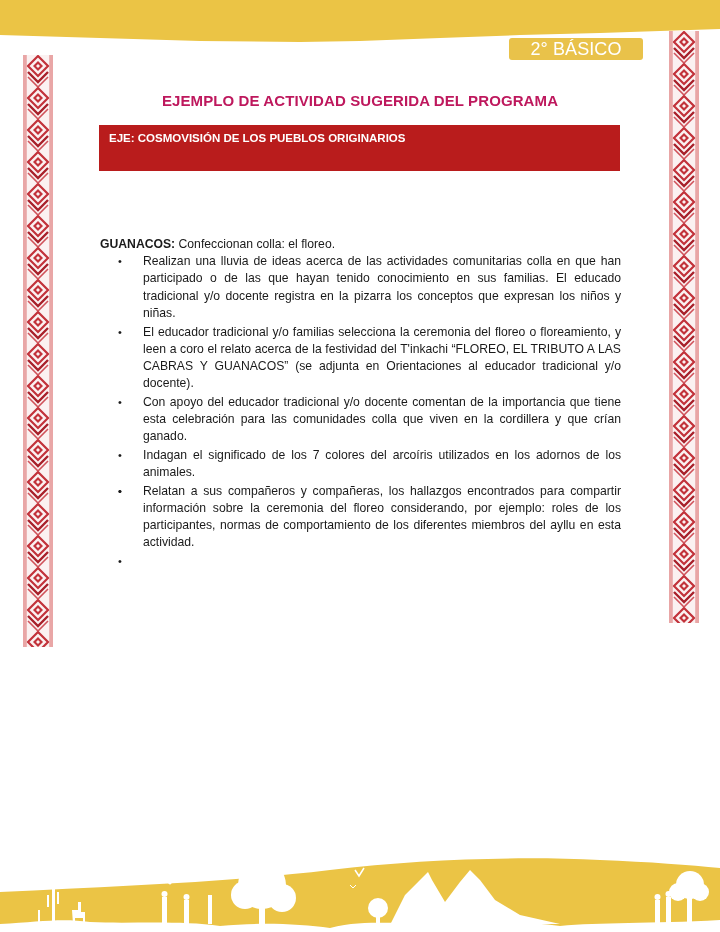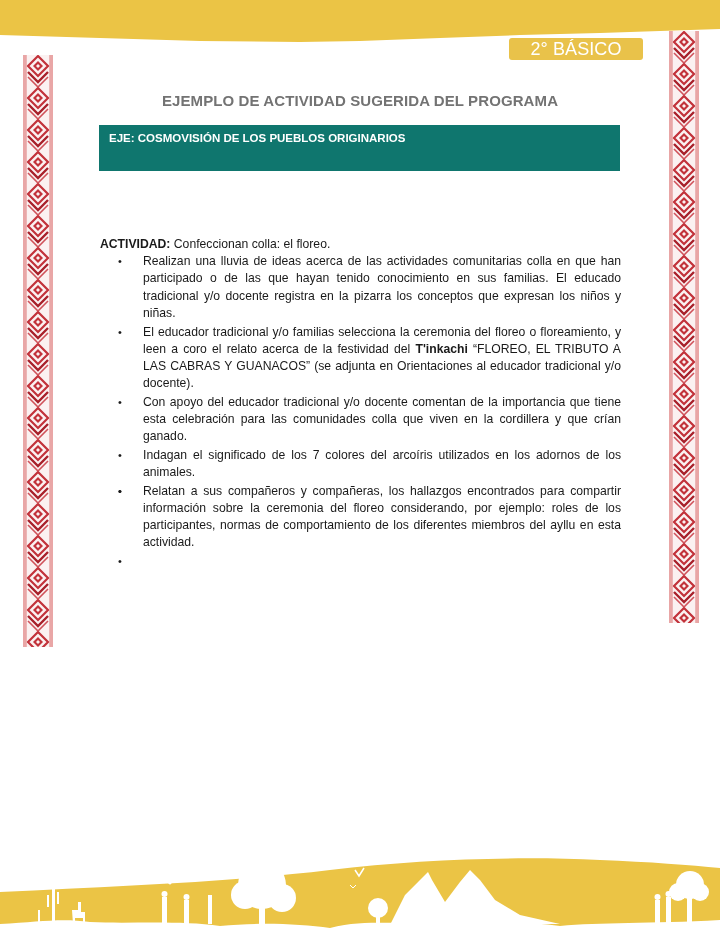--- a/index.html
+++ b/index.html
@@ -25,44 +25,44 @@
     border-left: 3px solid #e9a6a6;
     border-right: 3px solid #e9a6a6;
     box-sizing: border-box;
   }
   .border-strip svg { display: block; width: 100%; height: 100%; }
   .border-left { left: 23px; top: 55px; height: 592px; }
   .border-right { left: 669px; top: 31px; height: 592px; }
 
   .title {
     position: absolute; left: 0; width: 720px; top: 92px;
-    text-align: center; font-weight: bold; font-size: 15px; color: #737373;
+    text-align: center; font-weight: bold; font-size: 15px; color: #be185d;
     letter-spacing: 0.1px;
   }
   .eje-box {
     position: absolute; left: 99px; top: 125px; width: 521px; height: 46px;
-    background: #0f766e; box-sizing: border-box; padding: 7px 0 15px 10px;
+    background: #b91c1c; box-sizing: border-box; padding: 7px 0 15px 10px;
     color: #ffffff; font-weight: bold; font-size: 11.5px;
   }
   .content {
     position: absolute; left: 100px; top: 236px; width: 521px;
     font-size: 12.2px; line-height: 17.2px; color: #1a1a1a;
   }
   .activity { margin: 0; }
   .activity b { font-weight: bold; }
   .examples-label { margin: 17px 0 2px 0; }
   ul.examples { margin: 0; padding: 0; list-style: none; }
   ul.examples li {
     position: relative; padding-left: 43px; text-align: justify;
     margin: 0 0 1.5px 0;
   }
   ul.examples li .bullet {
     position: absolute; left: 18px; top: 0; font-size: 11px;
   }
-  .bold { font-weight: bold; margin-top: 12px; }
+  .bold { font-weight: normal; margin-top: 12px; }
 
   .footer {
     position: absolute; left: 0; top: 840px; width: 720px; height: 92px;
   }
   .footer svg { display: block; }
 </style>
 </head>
 <body>
 
 <div class="top-band">
@@ -105,21 +105,21 @@
   </svg>
 </div>
 
 <div class="title">EJEMPLO DE ACTIVIDAD SUGERIDA DEL PROGRAMA</div>
 
 <div class="eje-box">
   <span>EJE: COSMOVISIÓN DE LOS PUEBLOS ORIGINARIOS</span>
 </div>
 
 <div class="content">
-  <p class="activity"><b>ACTIVIDAD:</b><span> Confeccionan colla: el floreo.</span></p>
+  <p class="activity"><b>GUANACOS:</b><span> Confeccionan colla: el floreo.</span></p>
 
 
   <ul class="examples">
     <li>
       <span class="bullet">•</span>
       <span>Realizan una lluvia de ideas acerca de las actividades comunitarias colla en que han participado o de las que hayan tenido conocimiento en sus familias. El educado tradicional y/o docente registra en la pizarra los conceptos que expresan los niños y niñas.</span>
     </li>
     <li>
       <span class="bullet">•</span>
       <span>El educador tradicional y/o familias selecciona la ceremonia del floreo o floreamiento, y leen a coro el relato acerca de la festividad del </span><span class="bold">T'inkachi</span><span> “FLOREO, EL TRIBUTO A LAS CABRAS Y GUANACOS” (se adjunta en Orientaciones al educador tradicional y/o docente).</span>

